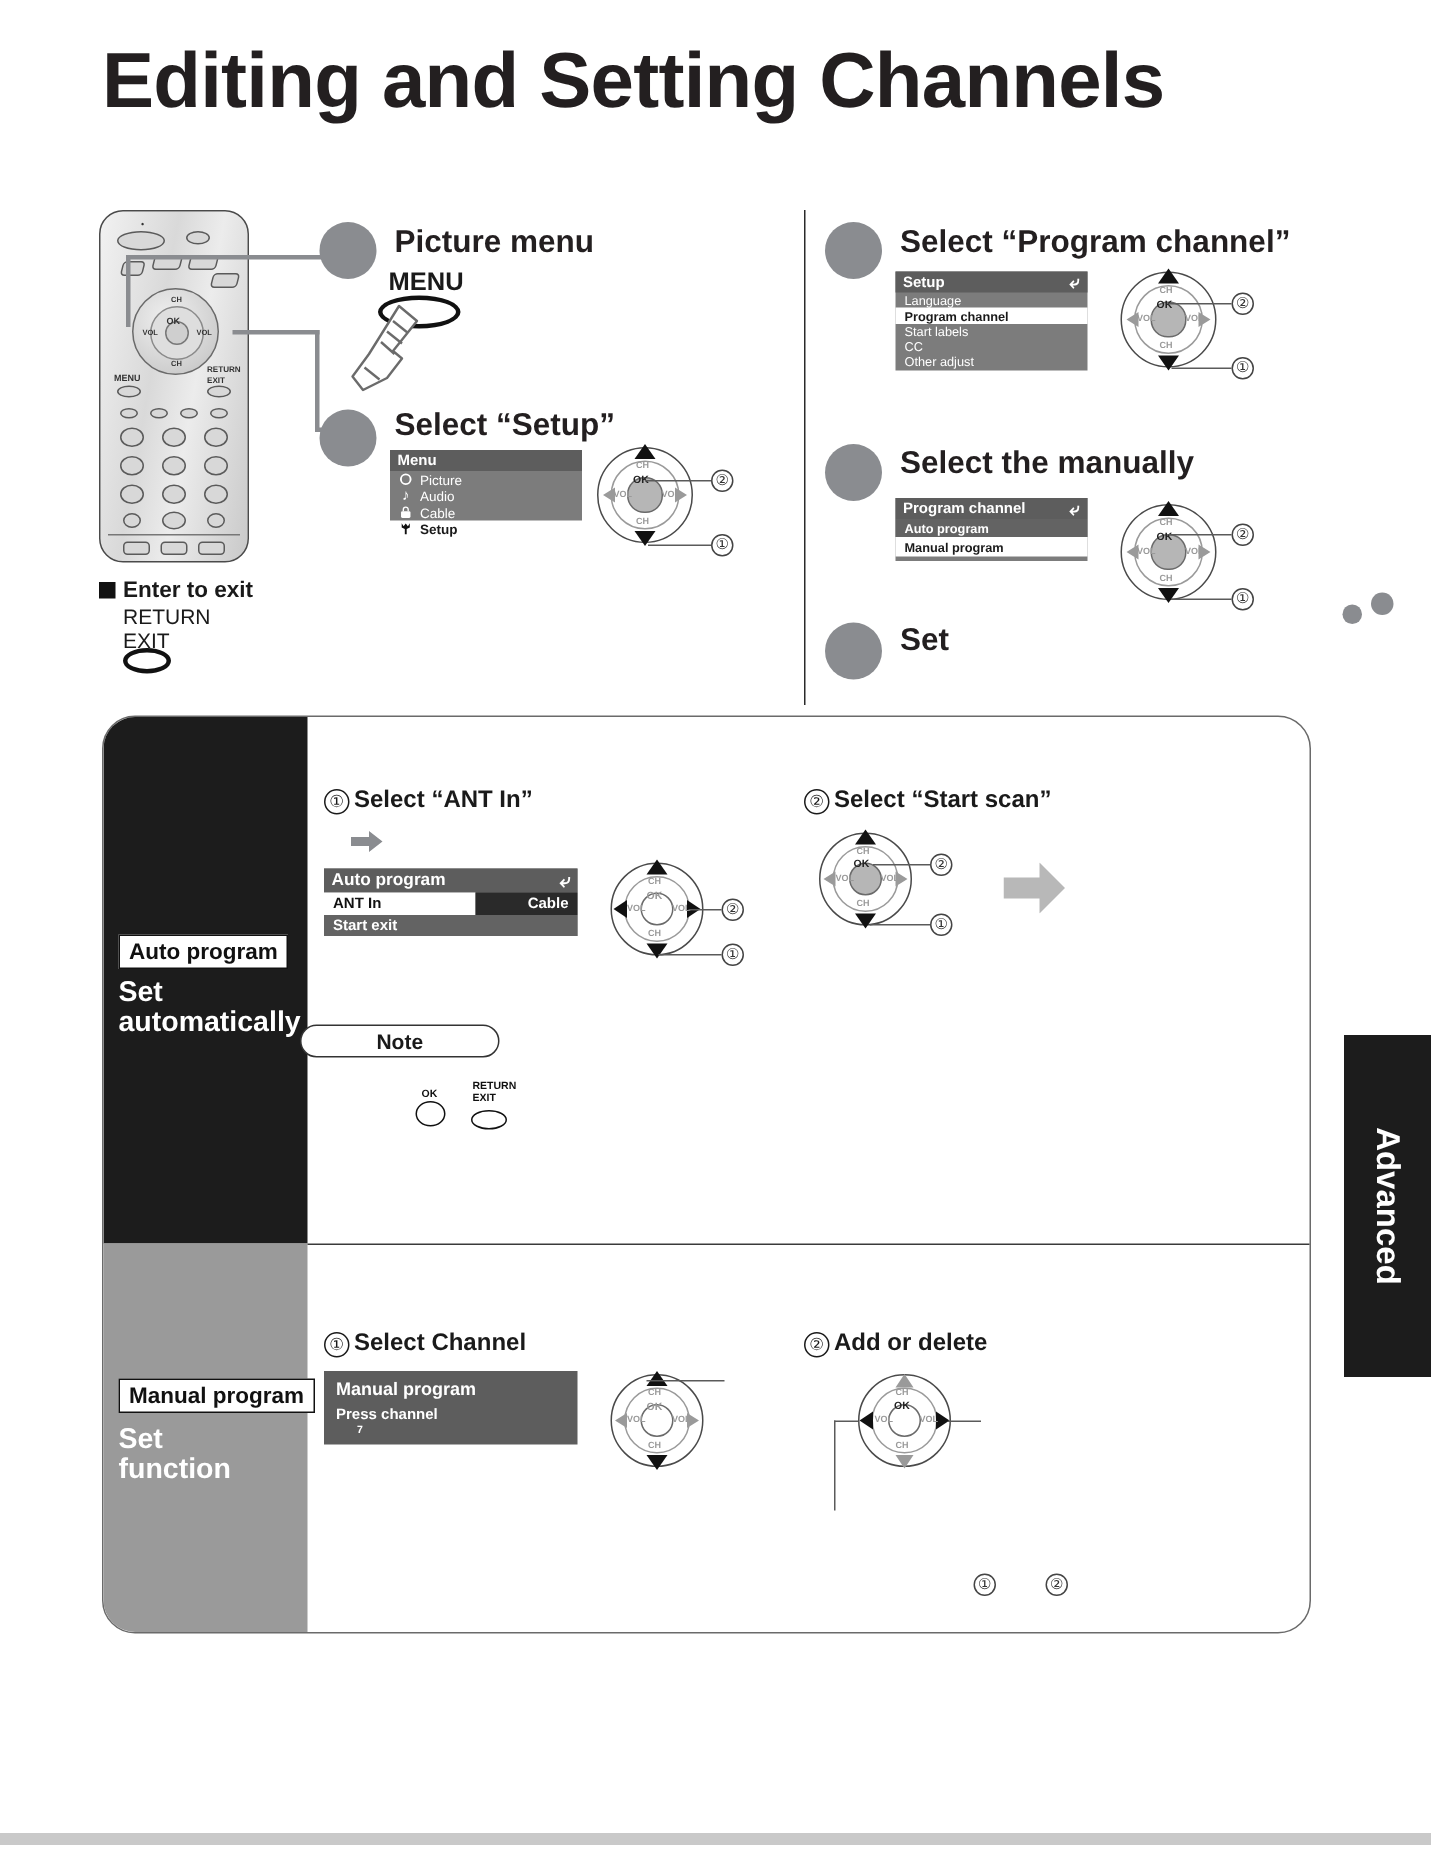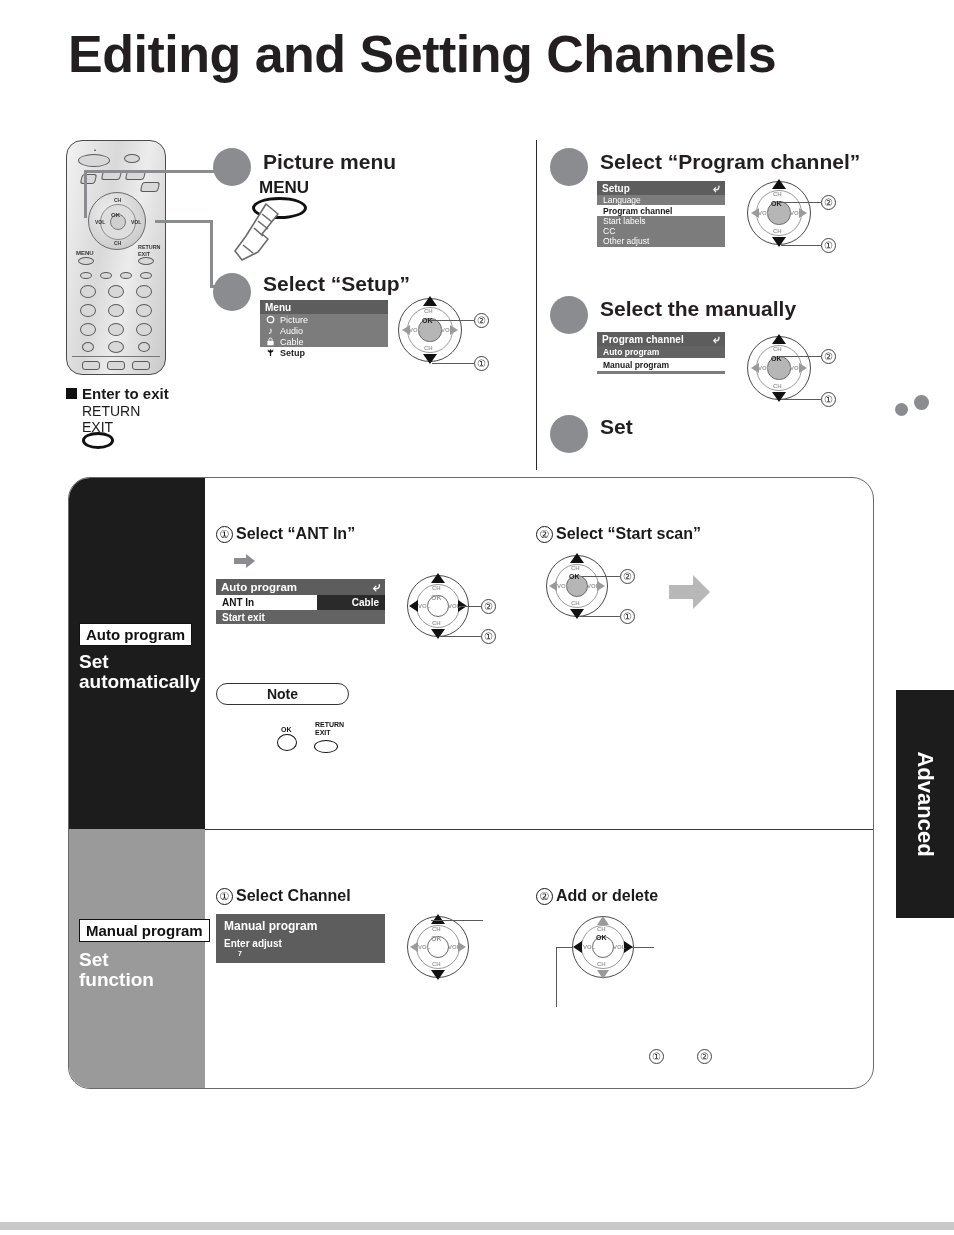--- a/index.html
+++ b/index.html
@@ -502,37 +502,37 @@
   <div class="circnum" style="left:551px;top:91px;">②</div>
   <div class="callout" style="left:511px;top:138px;width:40px;"></div>
   <div class="circnum" style="left:551px;top:131px;">①</div>
 
   <div class="fatarrow" style="left:600px;top:97px;">
     <svg width="42" height="34" viewBox="0 0 42 34">
         <path d="M0 10 H24 V0 L41 17 L24 34 V24 H0 Z" fill="#b8b8b8"></path>
       </svg>
   </div>
 
-  <div class="note-box" style="left:147px;top:205px;width:133px;height:22px;">
+  <div class="note-box" style="left:131px;top:205px;width:133px;height:22px;">
     <span>Note</span>
   </div>
   <div style="position:absolute;left:212px;top:248px;font-size:7px;font-weight:bold;color:#111;">OK</div>
   <div style="position:absolute;left:208px;top:256px;width:20px;height:17px;border:1.6px solid #111;border-radius:50%;background:#fff;"></div>
   <div style="position:absolute;left:246px;top:243px;font-size:7px;font-weight:bold;color:#111;">RETURN</div>
   <div style="position:absolute;left:246px;top:251px;font-size:7px;font-weight:bold;color:#111;">EXIT</div>
   <div style="position:absolute;left:245px;top:262px;width:24px;height:13px;border:1.6px solid #111;border-radius:50%;background:#fff;"></div>
 
   <div class="sub-head" style="left:147px;top:409px;">
     <span class="cn">①</span>
     <span>Select Channel</span>
   </div>
 
   <div class="osd" style="left:147px;top:436px;width:169px;height:49px;background:#5d5d5d;">
     <div style="color:#fff;font-weight:bold;font-size:12px;padding:5px 0 0 8px;">Manual program</div>
-    <div style="color:#fff;font-weight:bold;font-size:10px;padding:5px 0 0 8px;">Enter adjust</div>
+    <div style="color:#fff;font-weight:bold;font-size:10px;padding:5px 0 0 8px;">Press channel</div>
     <div style="color:#fff;font-weight:bold;font-size:7px;padding:1px 0 0 22px;">7</div>
   </div>
 
   <div class="navdia" style="left:338px;top:438px;width:62px;height:62px;">
     <div class="ring"></div>
     <div class="ring2"></div>
     <div class="okc"></div>
     <div class="tri up" style="left:24px;top:-2px;"></div>
     <div class="tri dn" style="left:24px;top:54px;"></div>
     <div class="tri lfg" style="left:3px;top:26px;"></div>

